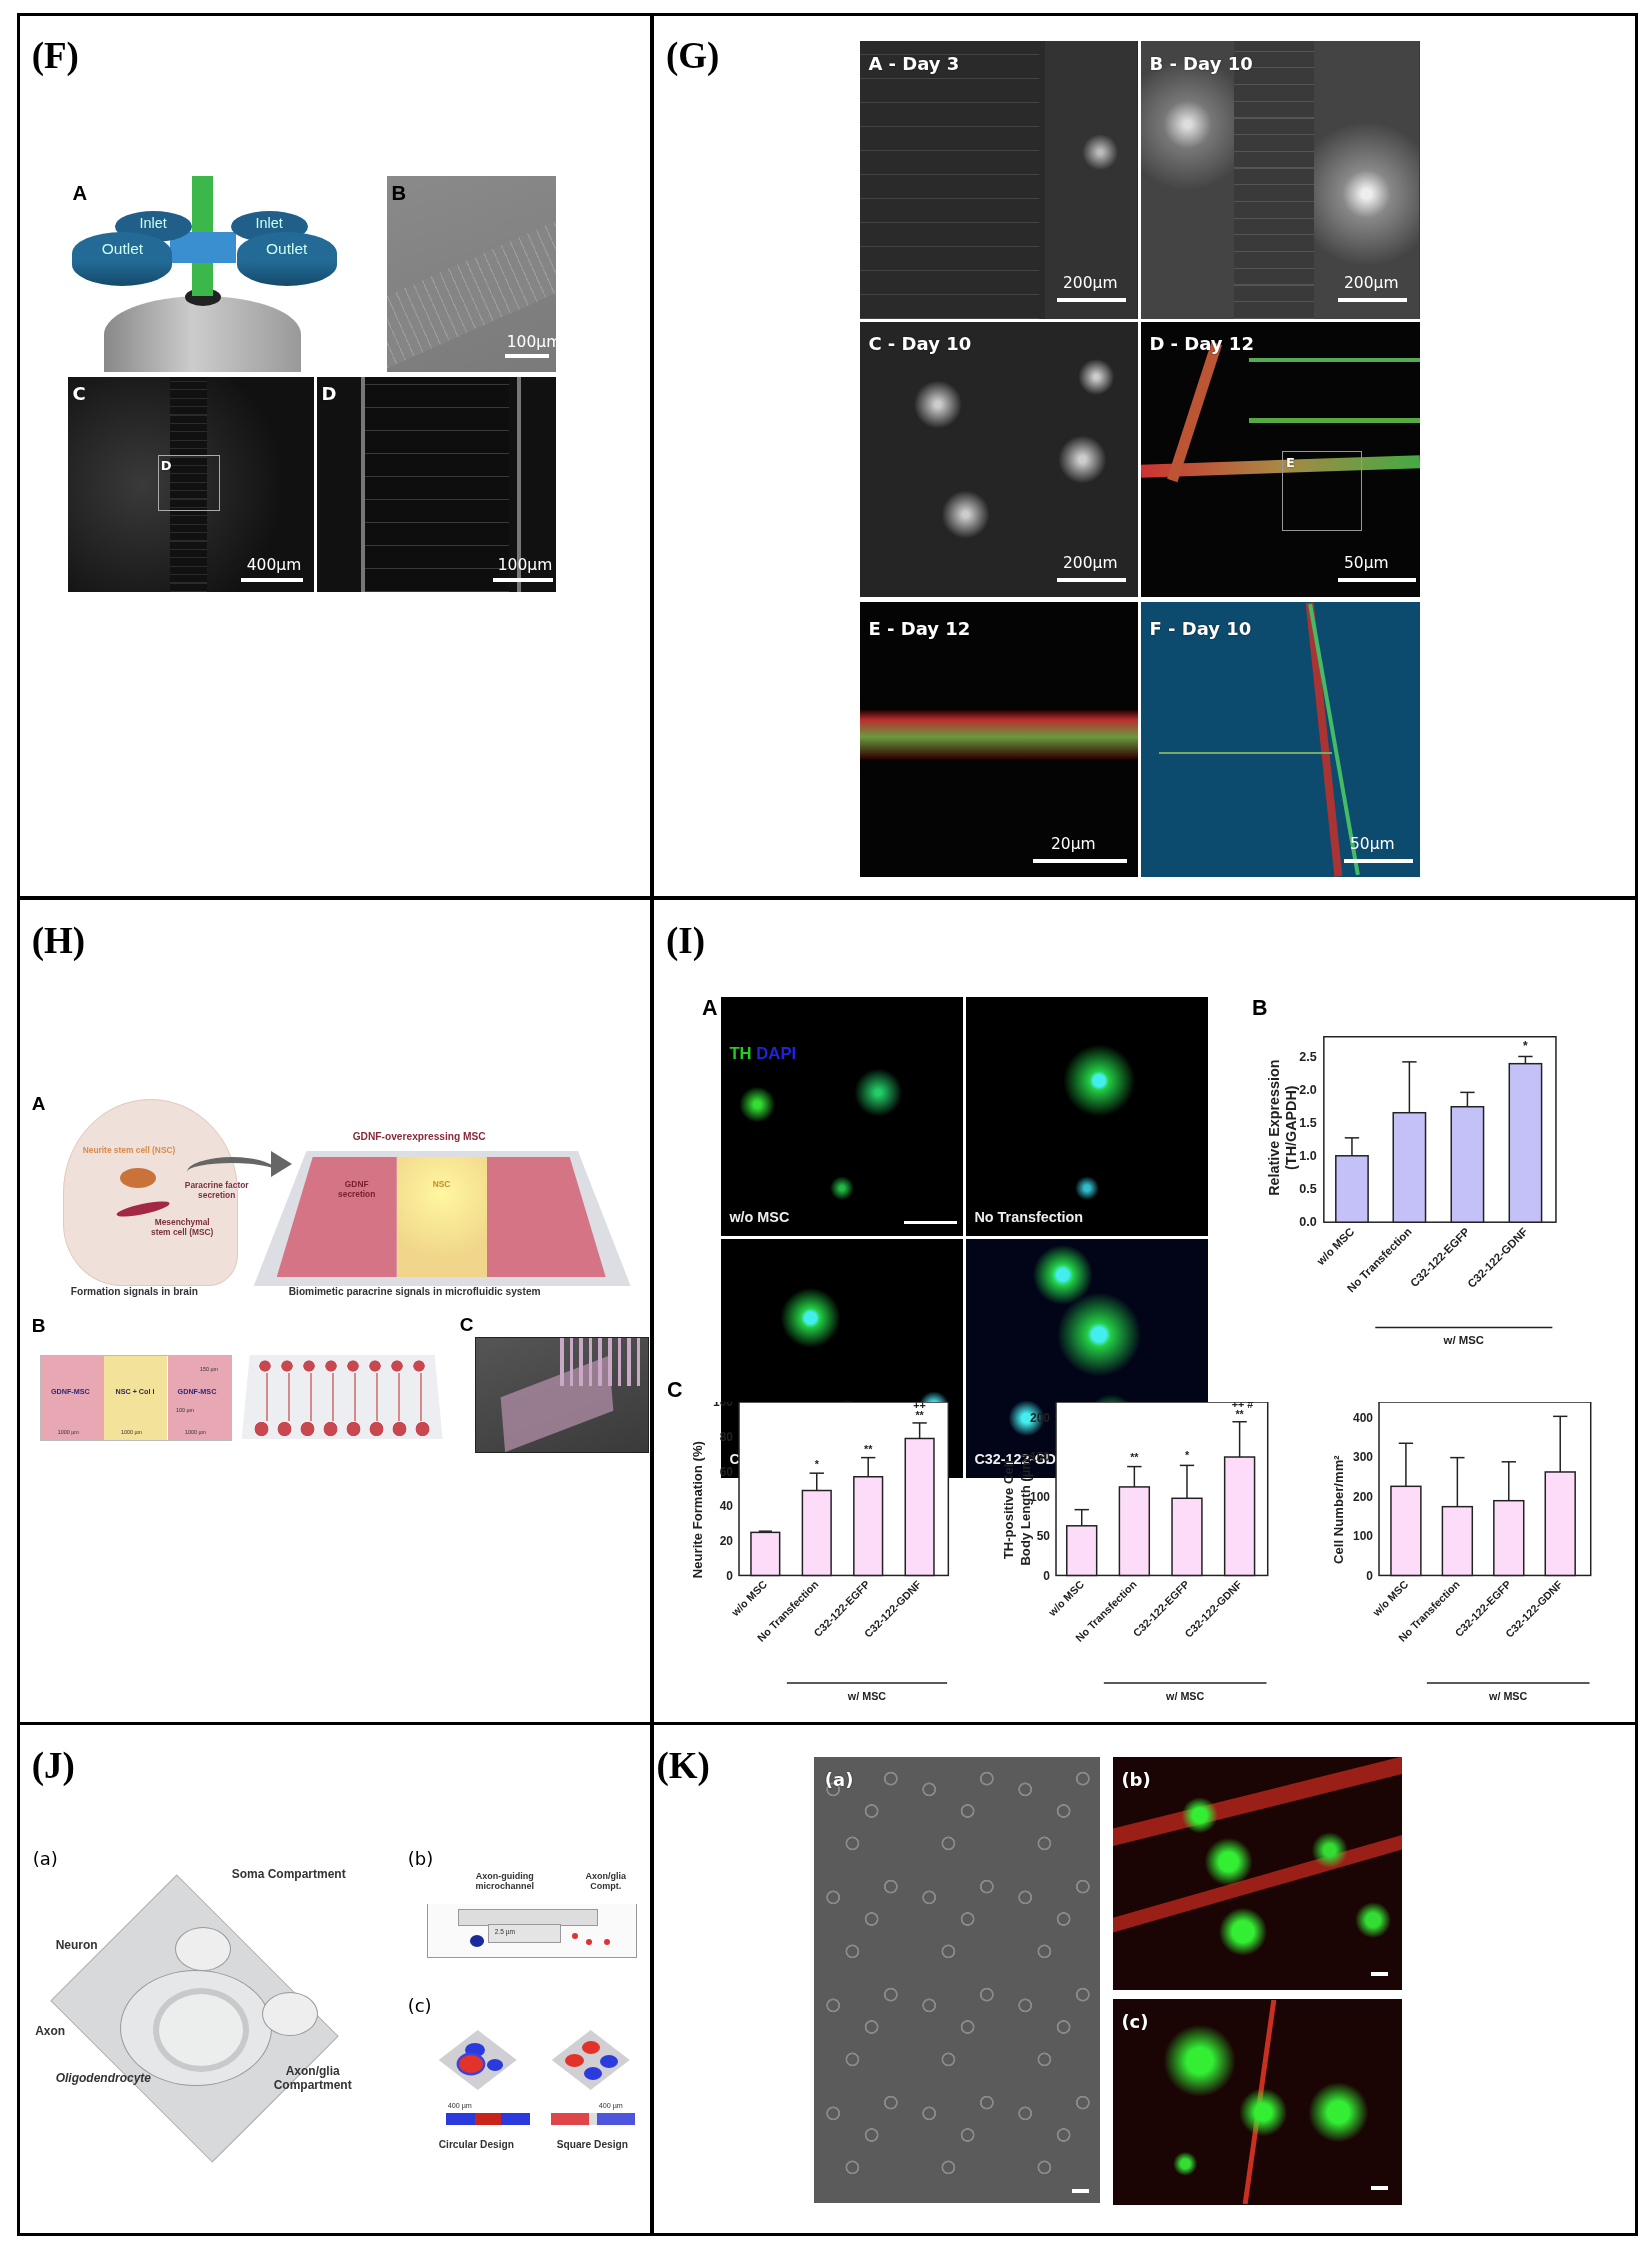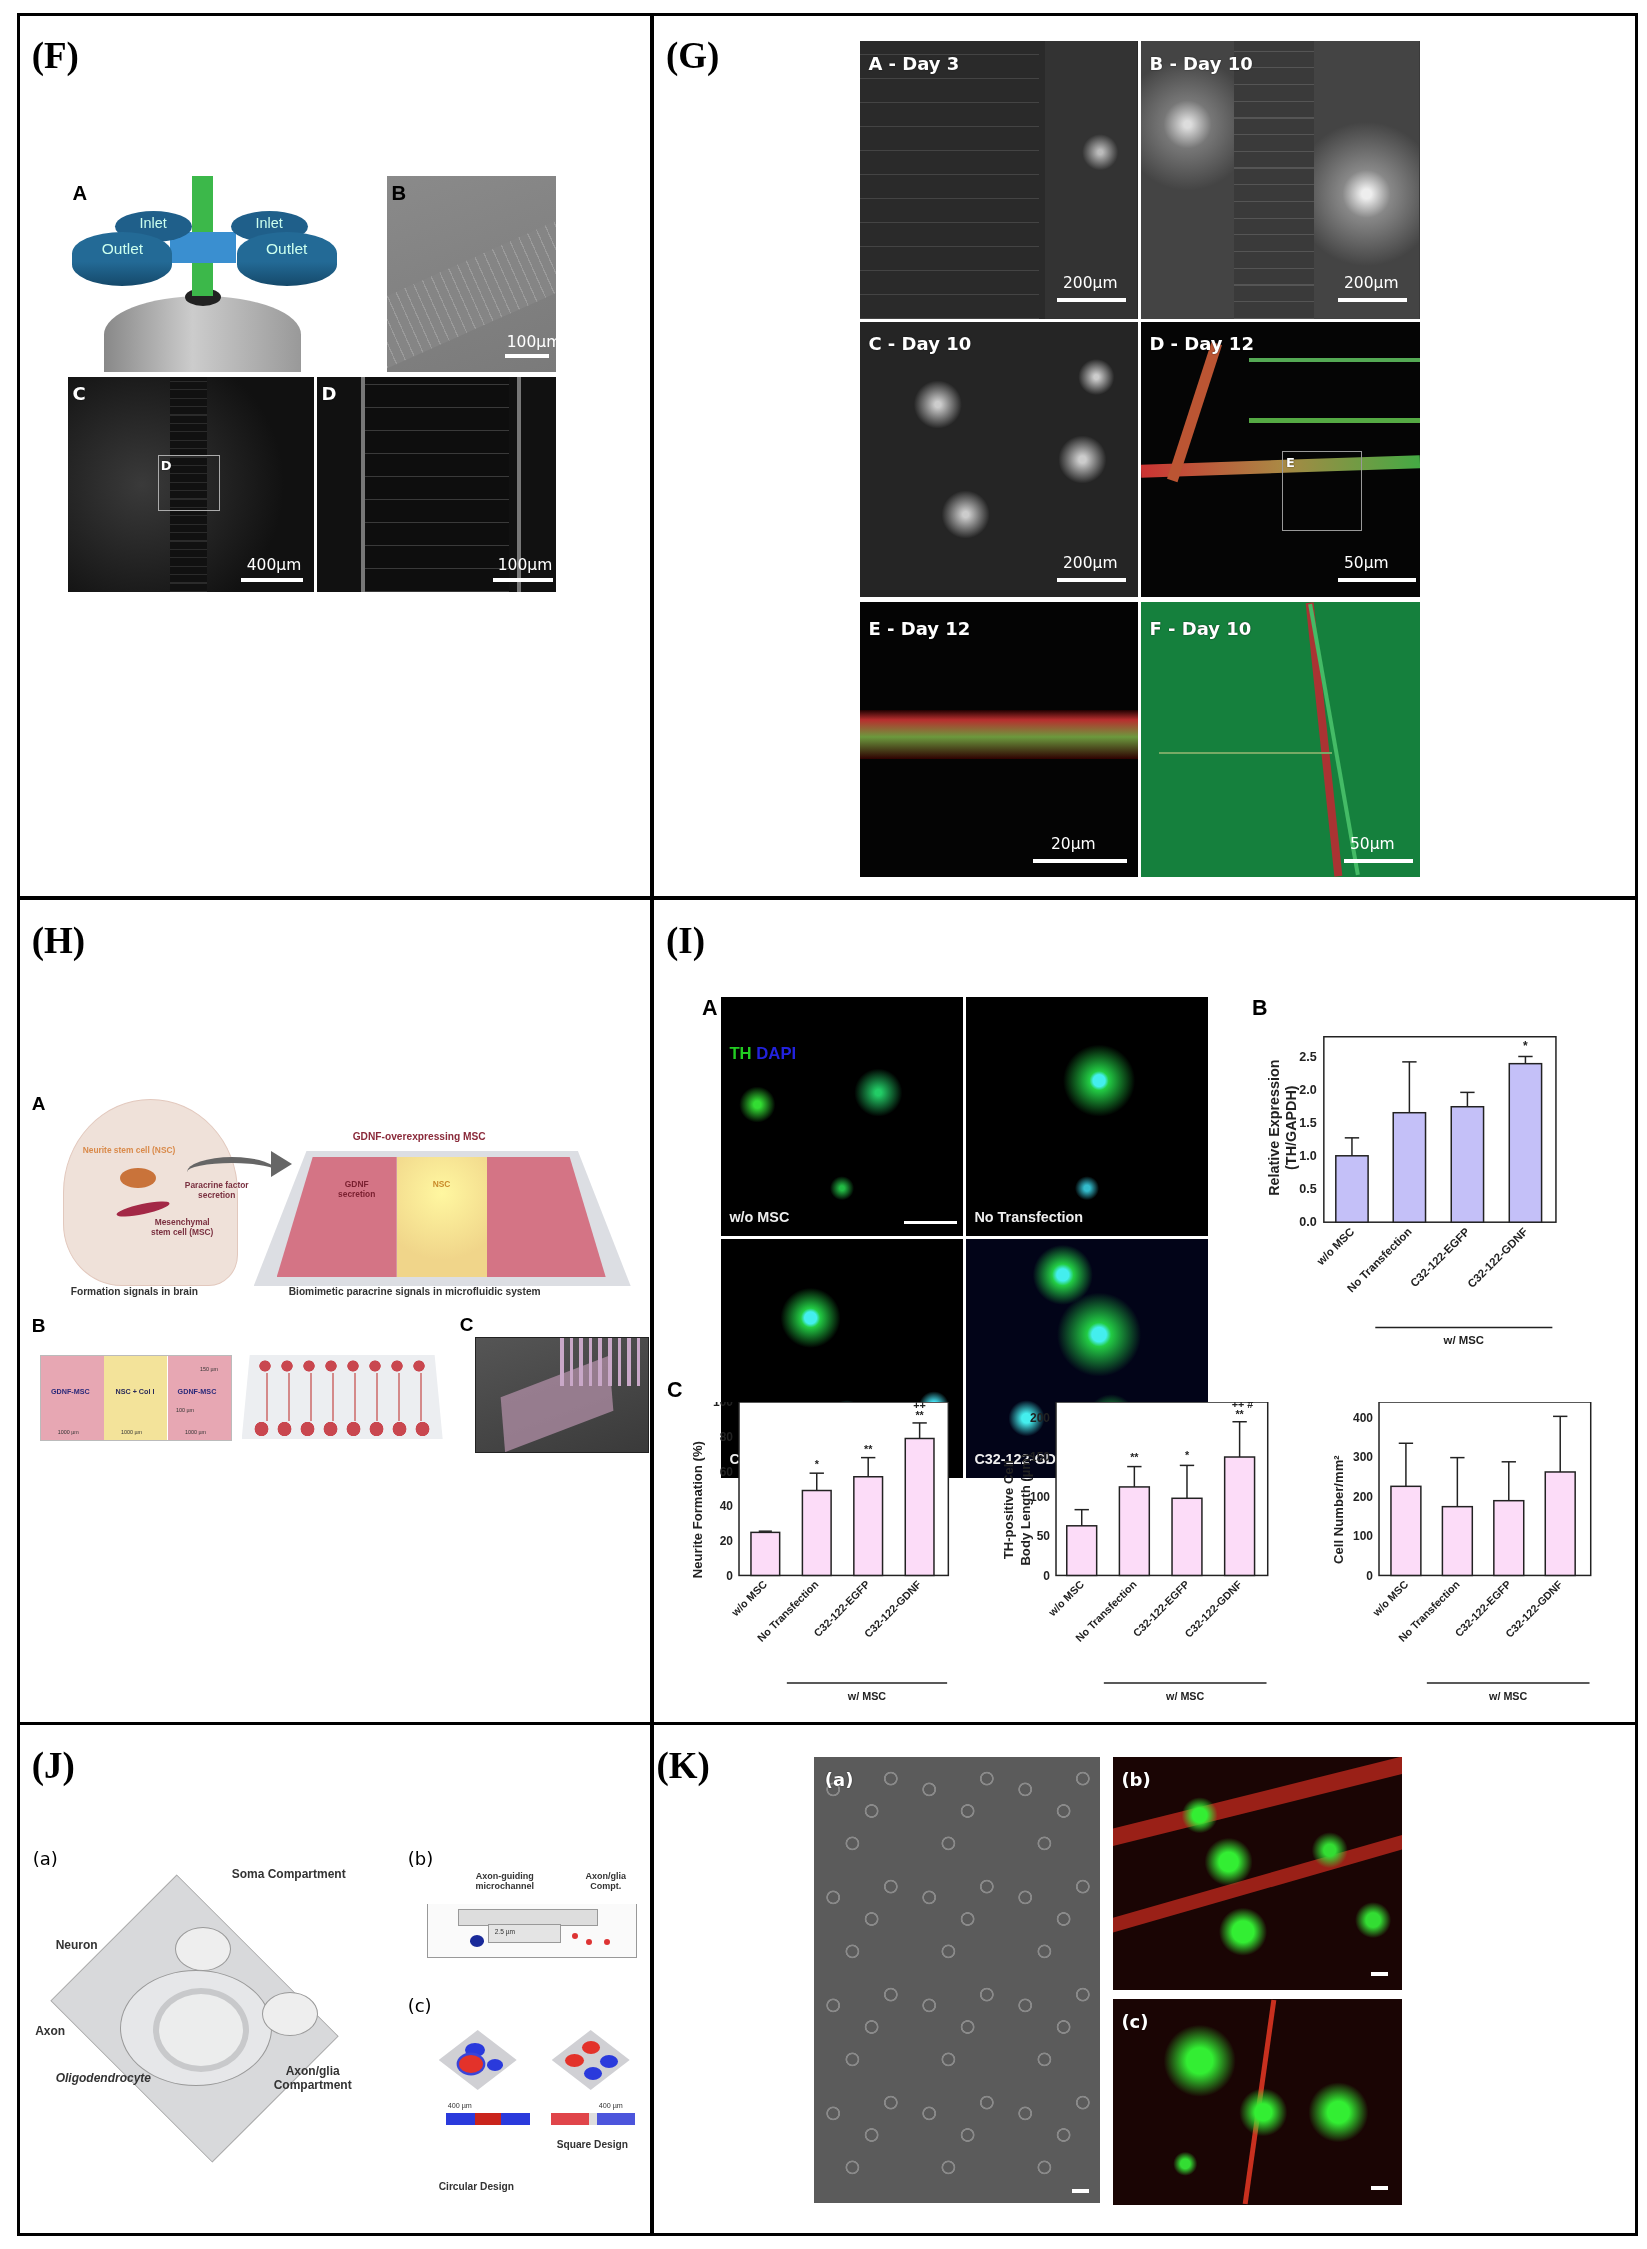--- a/index.html
+++ b/index.html
@@ -97,21 +97,21 @@
     <div class="lbl-w" style="left:145px;top:133px;font-size:13px;">E</div>
     <div class="scaletxt" style="left:203px;top:232px;">50µm</div>
     <div class="scalebar" style="left:197px;top:256px;width:78px;"></div>
   </div>
   <div class="img" style="left:206px;top:586px;width:278px;height:275px;background:#040404;">
     <div class="abs" style="left:0;top:108px;width:278px;height:49px;background:linear-gradient(180deg,#200 0,#c33 20%,#7a4 55%,#300 100%);opacity:.9;"></div>
     <div class="lbl-w" style="left:8.4px;top:15.5px;">E - Day 12</div>
     <div class="scaletxt" style="left:191px;top:233px;">20µm</div>
     <div class="scalebar" style="left:173px;top:257px;width:94px;"></div>
   </div>
-  <div class="img" style="left:487px;top:586px;width:279px;height:275px;background:#15803d;">
+  <div class="img" style="left:487px;top:586px;width:279px;height:275px;background:#0c4a6e;">
     <div class="abs" style="left:179px;top:0;width:8.4px;height:275px;background:#a33;transform:rotate(-6deg);"></div>
     <div class="abs" style="left:191px;top:0;width:3.6px;height:275px;background:#4b6;transform:rotate(-10deg);"></div>
     <div class="abs" style="left:18px;top:150px;width:173px;height:2.4px;background:#7a6;"></div>
     <div class="lbl-w" style="left:8.4px;top:15.5px;">F - Day 10</div>
     <div class="scaletxt" style="left:209px;top:233px;">50µm</div>
     <div class="scalebar" style="left:203px;top:257px;width:69px;"></div>
   </div>
 </div>
 
 <div class="panel" style="left:16.7px;top:897px;width:636px;height:828px;">
@@ -393,21 +393,21 @@
   <div class="abs" style="left:532px;top:305px;width:78px;height:60px;background:#d0d0d4;clip-path:polygon(50% 0,100% 50%,50% 100%,0 50%);">
     <div class="abs" style="left:30px;top:10.8px;width:18px;height:13px;border-radius:50%;background:#e3322a;"></div>
     <div class="abs" style="left:13px;top:24px;width:19px;height:13px;border-radius:50%;background:#e3322a;"></div>
     <div class="abs" style="left:48px;top:25px;width:18px;height:13px;border-radius:50%;background:#2a3adc;"></div>
     <div class="abs" style="left:32px;top:37px;width:18px;height:13px;border-radius:50%;background:#2a3adc;"></div>
   </div>
   <div class="abs" style="left:428px;top:376px;font-size:7.2px;color:#333;">400 µm</div>
   <div class="abs" style="left:579px;top:376px;font-size:7.2px;color:#333;">400 µm</div>
   <div class="abs" style="left:426px;top:388px;width:84px;height:12px;background:linear-gradient(90deg,#2a3adc 0 34%,#c9241c 34% 66%,#2a3adc 66%);"></div>
   <div class="abs" style="left:531px;top:388px;width:84px;height:12px;background:linear-gradient(90deg,#e0454a 0 45%,#ddd 45% 55%,#4c55dc 55%);"></div>
-  <div class="abs" style="left:419px;top:414px;font-size:10.2px;font-weight:bold;color:#333;margin-top:42px;">Circular Design</div>
+  <div class="abs" style="left:419px;top:414px;font-size:10.2px;font-weight:bold;color:#333;">Circular Design</div>
   <div class="abs" style="left:537px;top:414px;font-size:10.2px;font-weight:bold;color:#333;">Square Design</div>
 </div>
 
 <div class="panel" style="left:651px;top:1722px;width:987px;height:514px;">
   <div class="plabel" style="left:2.4px;top:19px;">(K)</div>
 
   <div class="img" style="left:160px;top:32px;width:286px;height:446px;background:#5b5b5b;">
     <div class="abs" style="left:0;top:0;width:286px;height:446px;background:radial-gradient(circle at 20% 30%,transparent 0 4.8px,#8a8a8a 5.4px 6.6px,transparent 7.2px),radial-gradient(circle at 60% 50%,transparent 0 4.8px,#8a8a8a 5.4px 6.6px,transparent 7.2px),radial-gradient(circle at 40% 80%,transparent 0 4.8px,#8a8a8a 5.4px 6.6px,transparent 7.2px),radial-gradient(circle at 80% 20%,transparent 0 4.8px,#8a8a8a 5.4px 6.6px,transparent 7.2px);background-size:96px 108px;"></div>
     <div class="lbl-w" style="left:10.8px;top:12px;">(a)</div>
     <div class="scalebar" style="left:258px;top:432px;width:16.7px;"></div>

